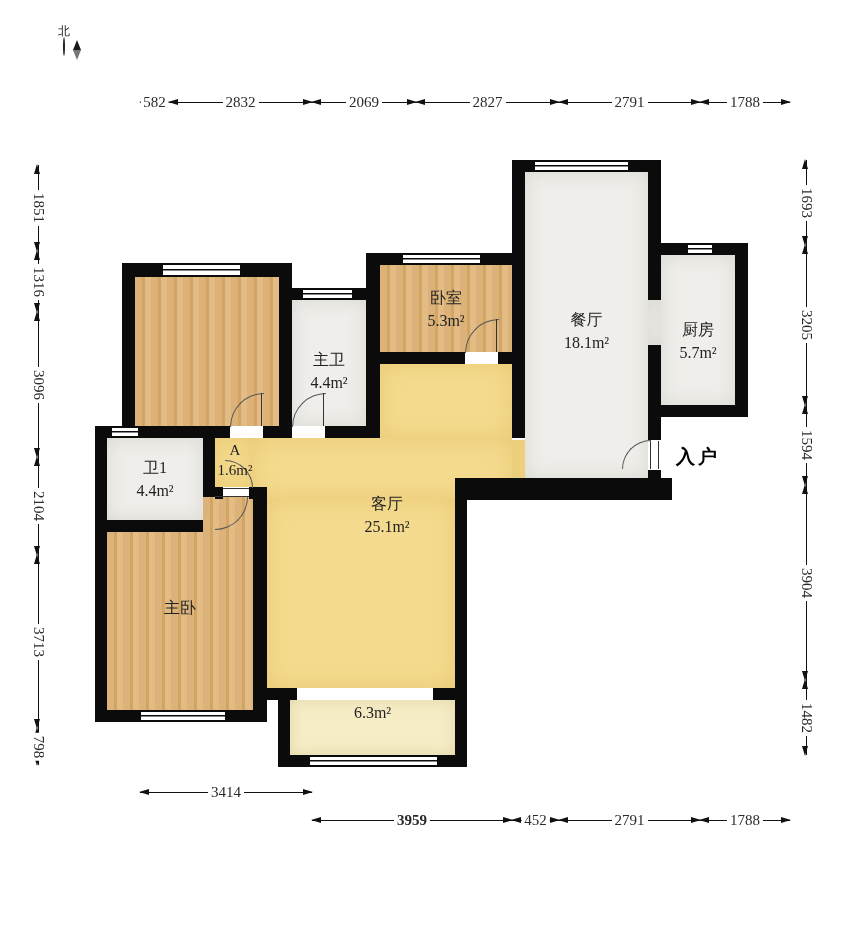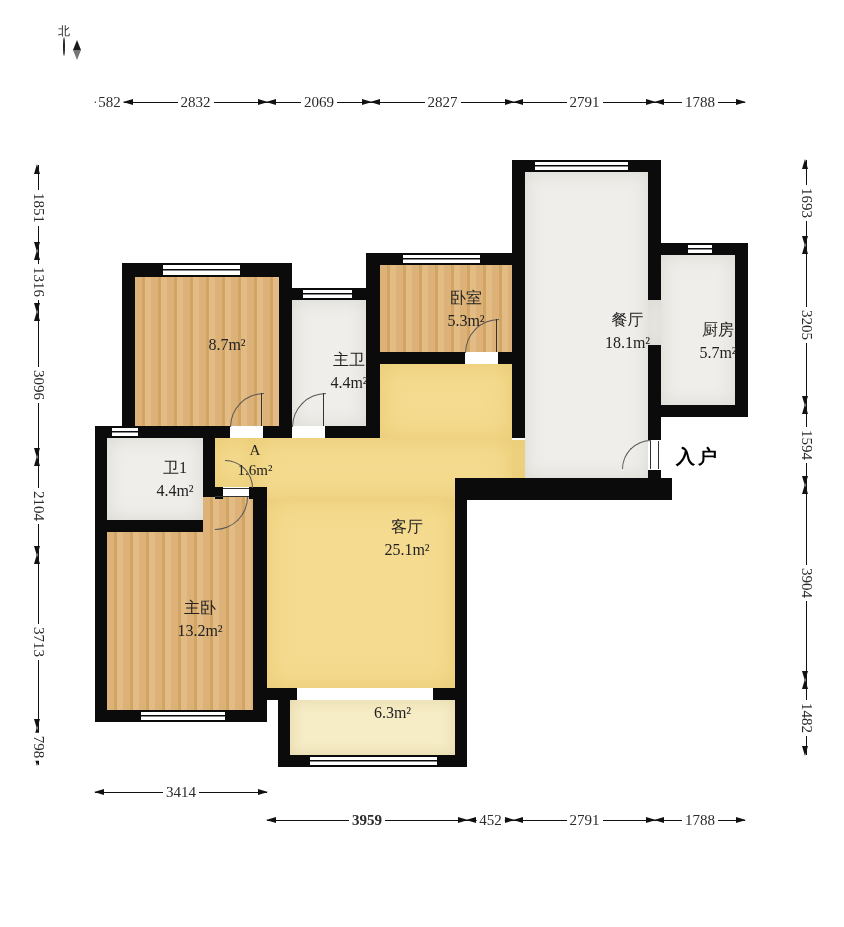--- a/index.html
+++ b/index.html
@@ -20,28 +20,28 @@
   .arc-br{border-bottom:1.5px solid #555;border-right:1.5px solid #555;border-radius:0 0 100% 0;}
   .leaf-v{position:absolute;width:0;border-left:1.8px solid #333;}
   .leaf-h{position:absolute;height:0;border-top:1.8px solid #333;}
   
   .floor{position:absolute;}
   .f-wood{background:repeating-linear-gradient(90deg,#dcb278 0 7px,#d2a565 7px 10px,#e3bc85 10px 16px);}
   .f-gray{background:#efeeea;box-shadow:inset 0 0 18px rgba(190,188,180,.45);}
   .f-yellow{background:#f5db8f;box-shadow:inset 0 0 24px rgba(222,188,90,.5);}
   .f-pale{background:#f6ecc6;box-shadow:inset 0 0 14px rgba(210,195,140,.5);}
   
-  .rlabel{position:absolute;text-align:center;line-height:1.45;font-size:16px;color:#222;padding-left:20px;}
+  .rlabel{position:absolute;text-align:center;line-height:1.45;font-size:16px;color:#222;}
   .rlabel .nm{display:block;}
   .rlabel .ar{display:block;font-size:16px;}
   .entry{position:absolute;font-size:19px;font-weight:bold;letter-spacing:3px;color:#000;
          font-family:"Liberation Sans","DejaVu Sans",sans-serif;}
   
   .ds{position:absolute;}
-  .ds.h{height:0;border-top:1.5px solid #111;}
+  .ds.h{height:0;border-top:1.5px solid #111;margin-left:45px;}
   .ds.v{width:0;border-left:1.5px solid #111;}
   .ds i{position:absolute;width:0;height:0;}
   .ds.h .a1{left:-1px;top:-4.5px;border-top:3.5px solid transparent;border-bottom:3.5px solid transparent;border-right:10px solid #111;}
   .ds.h .a2{right:-1px;top:-4.5px;border-top:3.5px solid transparent;border-bottom:3.5px solid transparent;border-left:10px solid #111;}
   .ds.v .a1{top:-1px;left:-5px;border-left:3.5px solid transparent;border-right:3.5px solid transparent;border-bottom:10px solid #111;}
   .ds.v .a2{bottom:-1px;left:-5px;border-left:3.5px solid transparent;border-right:3.5px solid transparent;border-top:10px solid #111;}
   .ds span{position:absolute;background:#fff;font-size:15px;color:#2a2a2a;}
   .ds.h span{left:50%;top:-1px;transform:translate(-50%,-50%);padding:0 3px;}
   .ds.v span{top:50%;left:-0.5px;transform:translate(-50%,-50%);padding:3px 0;writing-mode:vertical-rl;}
   
@@ -154,51 +154,49 @@
   <div class="arc arc-br" style="left:215px;top:497px;width:32px;height:32px;"></div>
   <div class="leaf-h" style="left:215px;top:496px;width:32px;"></div>
 
   <div class="thresh-h" style="left:223px;top:488px;width:26px;height:7px;"></div>
   <div class="arc arc-tr" style="left:225px;top:460px;width:27px;height:27px;"></div>
 
   <div class="thresh-v" style="left:650px;top:441px;width:7px;height:28px;"></div>
   <div class="arc arc-tl" style="left:622px;top:440px;width:28px;height:28px;"></div>
 
   <div class="rlabel" style="left:135px;top:333px;width:144px;">
-    <span class="ar">8.7m²</span>
   </div>
   <div class="rlabel" style="left:292px;top:348px;width:74px;">
     <span class="nm">主卫</span>
     <span class="ar">4.4m²</span>
   </div>
   <div class="rlabel" style="left:380px;top:286px;width:132px;">
     <span class="nm">卧室</span>
     <span class="ar">5.3m²</span>
   </div>
-  <div class="rlabel" style="left:525px;top:308px;width:123px;margin-left:21px;">
+  <div class="rlabel" style="left:525px;top:308px;width:123px;">
     <span class="nm">餐厅</span>
     <span class="ar">18.1m²</span>
   </div>
   <div class="rlabel" style="left:661px;top:318px;width:74px;">
     <span class="nm">厨房</span>
     <span class="ar">5.7m²</span>
   </div>
   <div class="rlabel" style="left:107px;top:456px;width:96px;">
     <span class="nm">卫1</span>
     <span class="ar">4.4m²</span>
   </div>
   <div class="rlabel" style="left:206px;top:441px;width:58px;font-size:15px;line-height:1.3;">
     <span class="nm">A</span>
     <span class="ar" style="font-size:15px;">1.6m²</span>
   </div>
   <div class="rlabel" style="left:107px;top:596px;width:146px;">
     <span class="nm">主卧</span>
-    <span class="ar">13.2m²</span>
-  </div>
-  <div class="rlabel" style="left:290px;top:515px;width:194px;">
+  </div>
+  <div class="rlabel" style="left:290px;top:492px;width:194px;">
     <span class="nm">客厅</span>
     <span class="ar">25.1m²</span>
   </div>
   <div class="rlabel" style="left:290px;top:701px;width:165px;">
     <span class="ar">6.3m²</span>
   </div>
   <div class="entry" style="left:676px;top:444px;text-align:right;">入户</div>
 
   <div>
     <div class="ds h" style="left:95px;top:102px;width:29px;">

